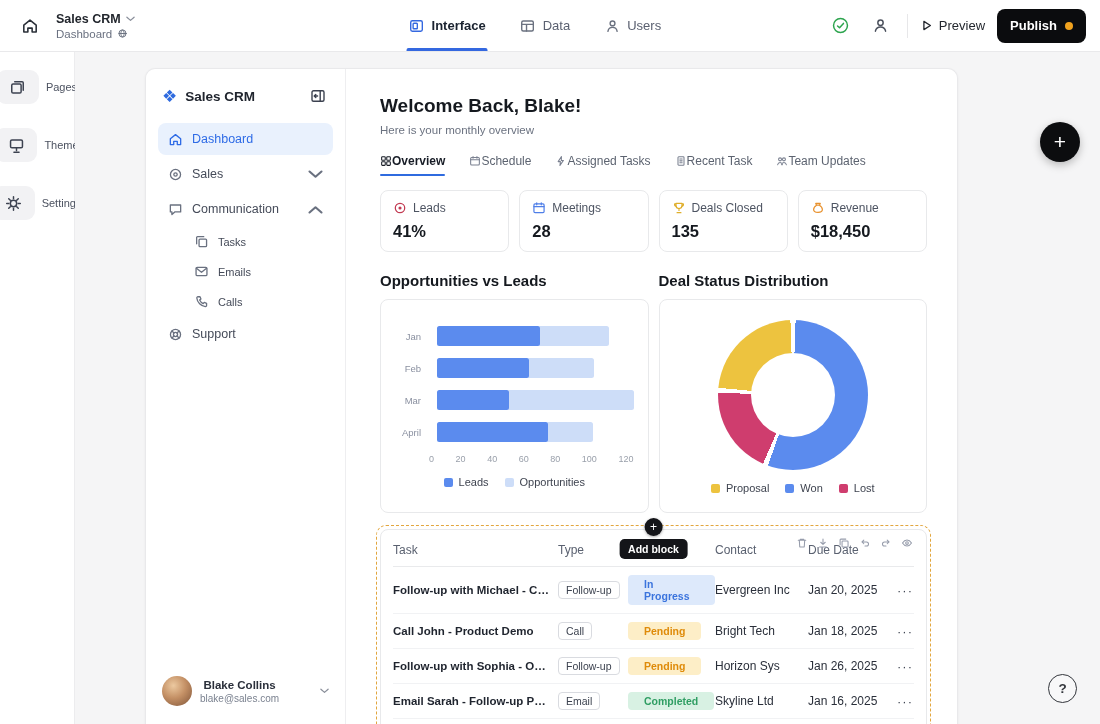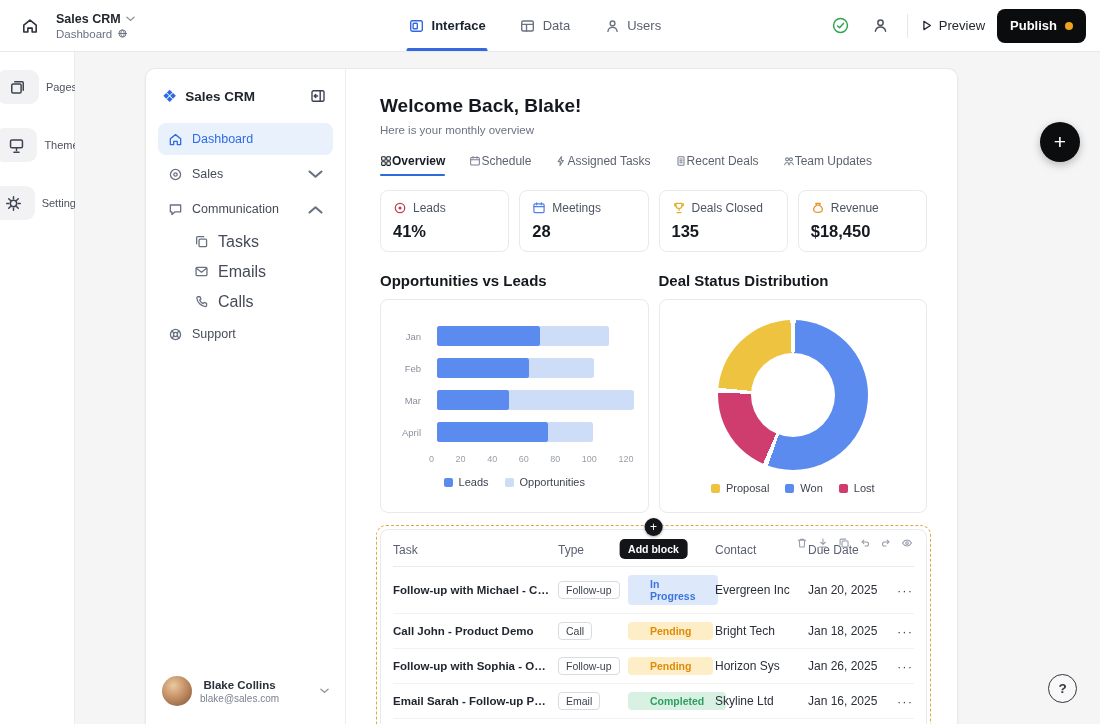--- a/index.html
+++ b/index.html
@@ -48,21 +48,21 @@
   .logo-glyph { color:#2f6bdf; font-size:17px; line-height:1; }
   .logo-title { font-size:13.5px; font-weight:bold; color:#20252e; }
   .collapse-btn { margin-left:auto; color:#3c4250; width:22px; height:22px; display:flex; align-items:center; justify-content:center; }
   .collapse-btn .ic { width:16px; height:16px; }
   .nav { margin-top:16px; display:flex; flex-direction:column; gap:3px; }
   .nav-item { height:32px; border-radius:8px; padding:0 10px; display:flex; align-items:center; gap:9px; font-size:12.5px; color:#454b59; text-align:left; }
   .nav-item .ic { width:15px; height:15px; color:#6a7180; flex-shrink:0; }
   .nav-item.active { background:#e9f1fd; color:#2e6be6; }
   .nav-item.active .ic { color:#2e6be6; }
   .nav-item .chev { margin-left:auto; }
-  .nav-item.child { height:27px; padding-left:36px; font-size:16px; }
+  .nav-item.child { height:27px; padding-left:36px; font-size:11px; }
   .up { transform:rotate(180deg); }
   .user-row { margin-top:auto; display:flex; align-items:center; gap:8px; padding:0 4px; }
   .avatar { width:30px; height:30px; border-radius:50%; background:radial-gradient(circle at 38% 32%, #ecc9a0 0%, #c49065 45%, #7d5237 100%); flex-shrink:0; }
   .user-meta { display:flex; flex-direction:column; gap:2px; min-width:0; }
   .user-name { font-size:11.5px; font-weight:bold; color:#2a2f3a; }
   .user-email { font-size:10px; color:#7b8290; }
   .user-row .chev { margin-left:auto; }
 
   
   .app-main { flex:1; padding:26px 30px 0 34px; position:relative; min-width:0; }
@@ -99,21 +99,21 @@
   
   .table-block { margin-top:16px; position:relative; }
   .sel-outline { position:absolute; inset:-4px; border:1.5px dashed #e2a63e; border-radius:10px; pointer-events:none; z-index:8; }
   .table-card { background:#fff; border:1px solid #e8e9eb; border-radius:8px; padding:2px 12px 0; }
   .thead, .trow { display:grid; grid-template-columns:165px 70px 87px 93px 85px 1fr; align-items:center; }
   .thead { font-size:12px; color:#5a6170; padding:11px 0 9px; border-bottom:1px solid #e9eaec; }
   .trow { padding:8px 0; border-bottom:1px solid #f1f2f4; font-size:12px; }
   .trow:last-child { border-bottom:none; }
   .c-task { font-weight:bold; color:#1f242e; white-space:nowrap; overflow:hidden; text-overflow:ellipsis; padding-right:8px; font-size:11.5px; }
   .chip { display:inline-block; border:1px solid #d9dbe0; border-radius:4px; padding:2px 7px; font-size:10.5px; color:#3c424f; background:#fff; }
-  .badge { display:inline-block; border-radius:4px; padding:3px 22px; font-size:10.5px; font-weight:bold; }
+  .badge { display:inline-block; border-radius:4px; padding:3px 16px; font-size:10.5px; font-weight:bold; }
   .st-blue  { background:#dde9fb; color:#3b74dd; }
   .st-amber { background:#fdeec7; color:#df8b0a; }
   .st-green { background:#d8f1e3; color:#2f9e63; }
   .c-contact, .c-due { color:#2a2f3a; }
   .c-actions { justify-self:end; color:#3f4552; font-size:13px; letter-spacing:1px; padding:0 4px; }
   .addblock { position:absolute; top:-11px; left:50%; transform:translateX(-50%); display:flex; flex-direction:column; align-items:center; z-index:10; }
   .addbtn { width:18px; height:18px; border-radius:50%; background:#141519; color:#fff; font-size:12px; line-height:17px; text-align:center; box-shadow:0 1px 3px rgba(0,0,0,.35); }
   .addtip { margin-top:3px; background:#141519; color:#fff; font-size:10.5px; font-weight:bold; padding:4px 9px; border-radius:5px; white-space:nowrap; }
   .block-toolbar { position:absolute; top:8px; right:14px; display:flex; gap:9px; color:#969cab; z-index:9; }
   .block-toolbar .ic { width:12px; height:12px; }
@@ -340,21 +340,21 @@
             <svg class="ic" viewBox="0 0 16 16">
                 <path d="M8.6 2 4.2 8.8h3L6.6 14l4.6-6.8H8.4z"></path>
               </svg>
             <span>Assigned Tasks</span>
           </button>
           <button class="mtab">
             <svg class="ic" viewBox="0 0 16 16">
                 <rect x="4" y="2.4" width="8" height="11.2" rx="1"></rect>
                 <path d="M6.4 5.2h3.2 M6.4 7.8h3.2 M6.4 10.4h3.2"></path>
               </svg>
-            <span>Recent Deals</span>
+            <span>Recent Task</span>
           </button>
           <button class="mtab">
             <svg class="ic" viewBox="0 0 16 16">
                 <circle cx="5.4" cy="5.8" r="2"></circle>
                 <circle cx="10.6" cy="5.8" r="2"></circle>
                 <path d="M2.2 13c.4-2 1.7-3.1 3.2-3.1s2.8 1.1 3.2 3.1 M7.4 13c.4-2 1.7-3.1 3.2-3.1s2.8 1.1 3.2 3.1"></path>
               </svg>
             <span>Team Updates</span>
           </button>
         </div>

